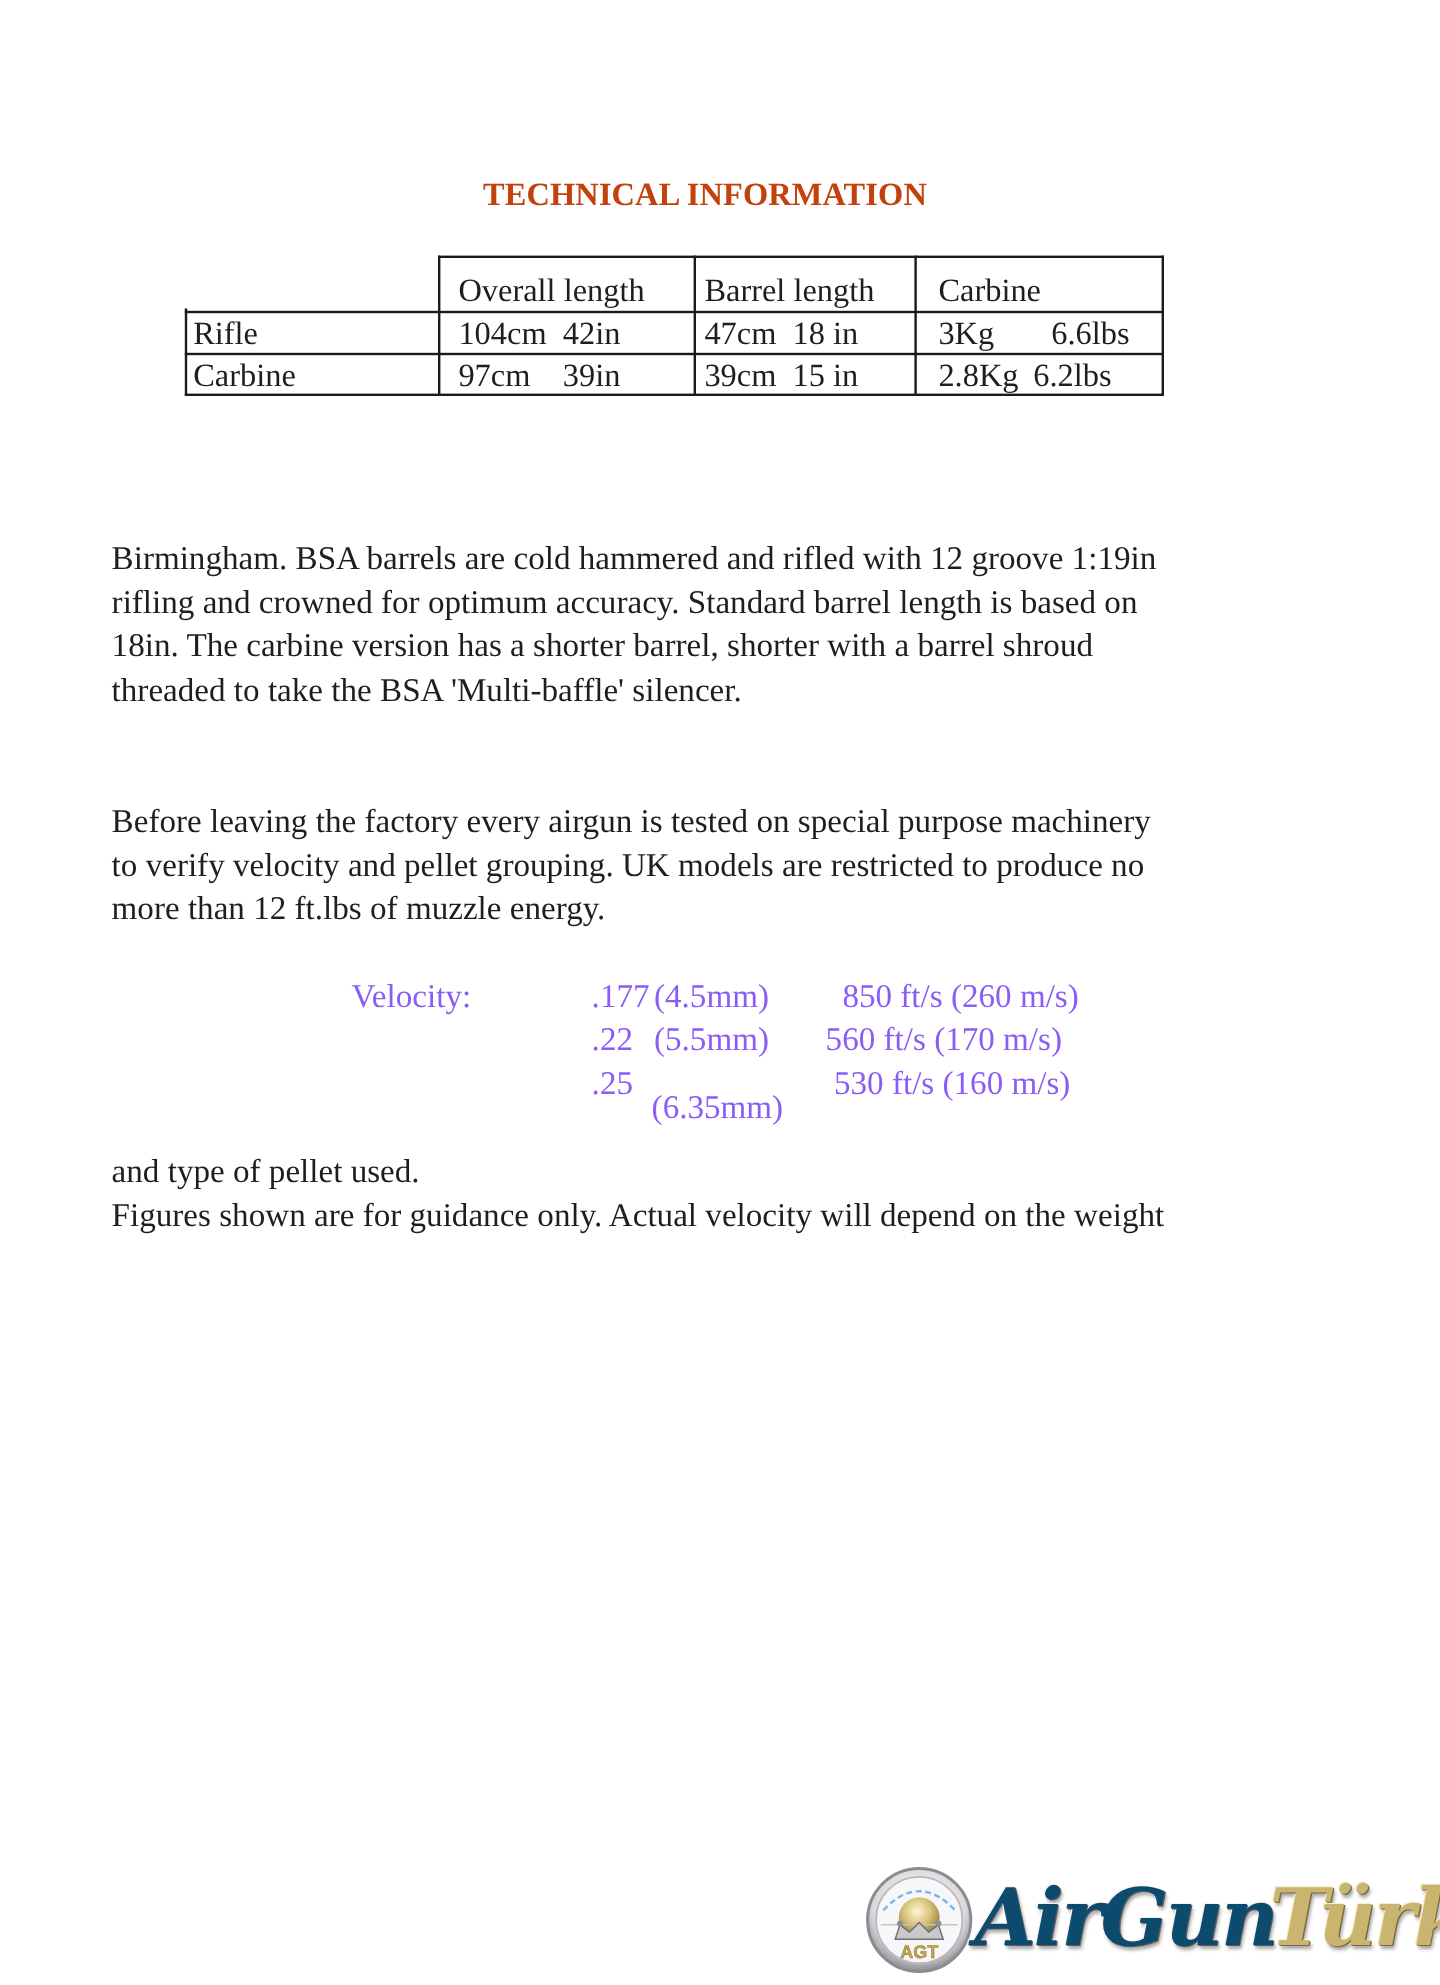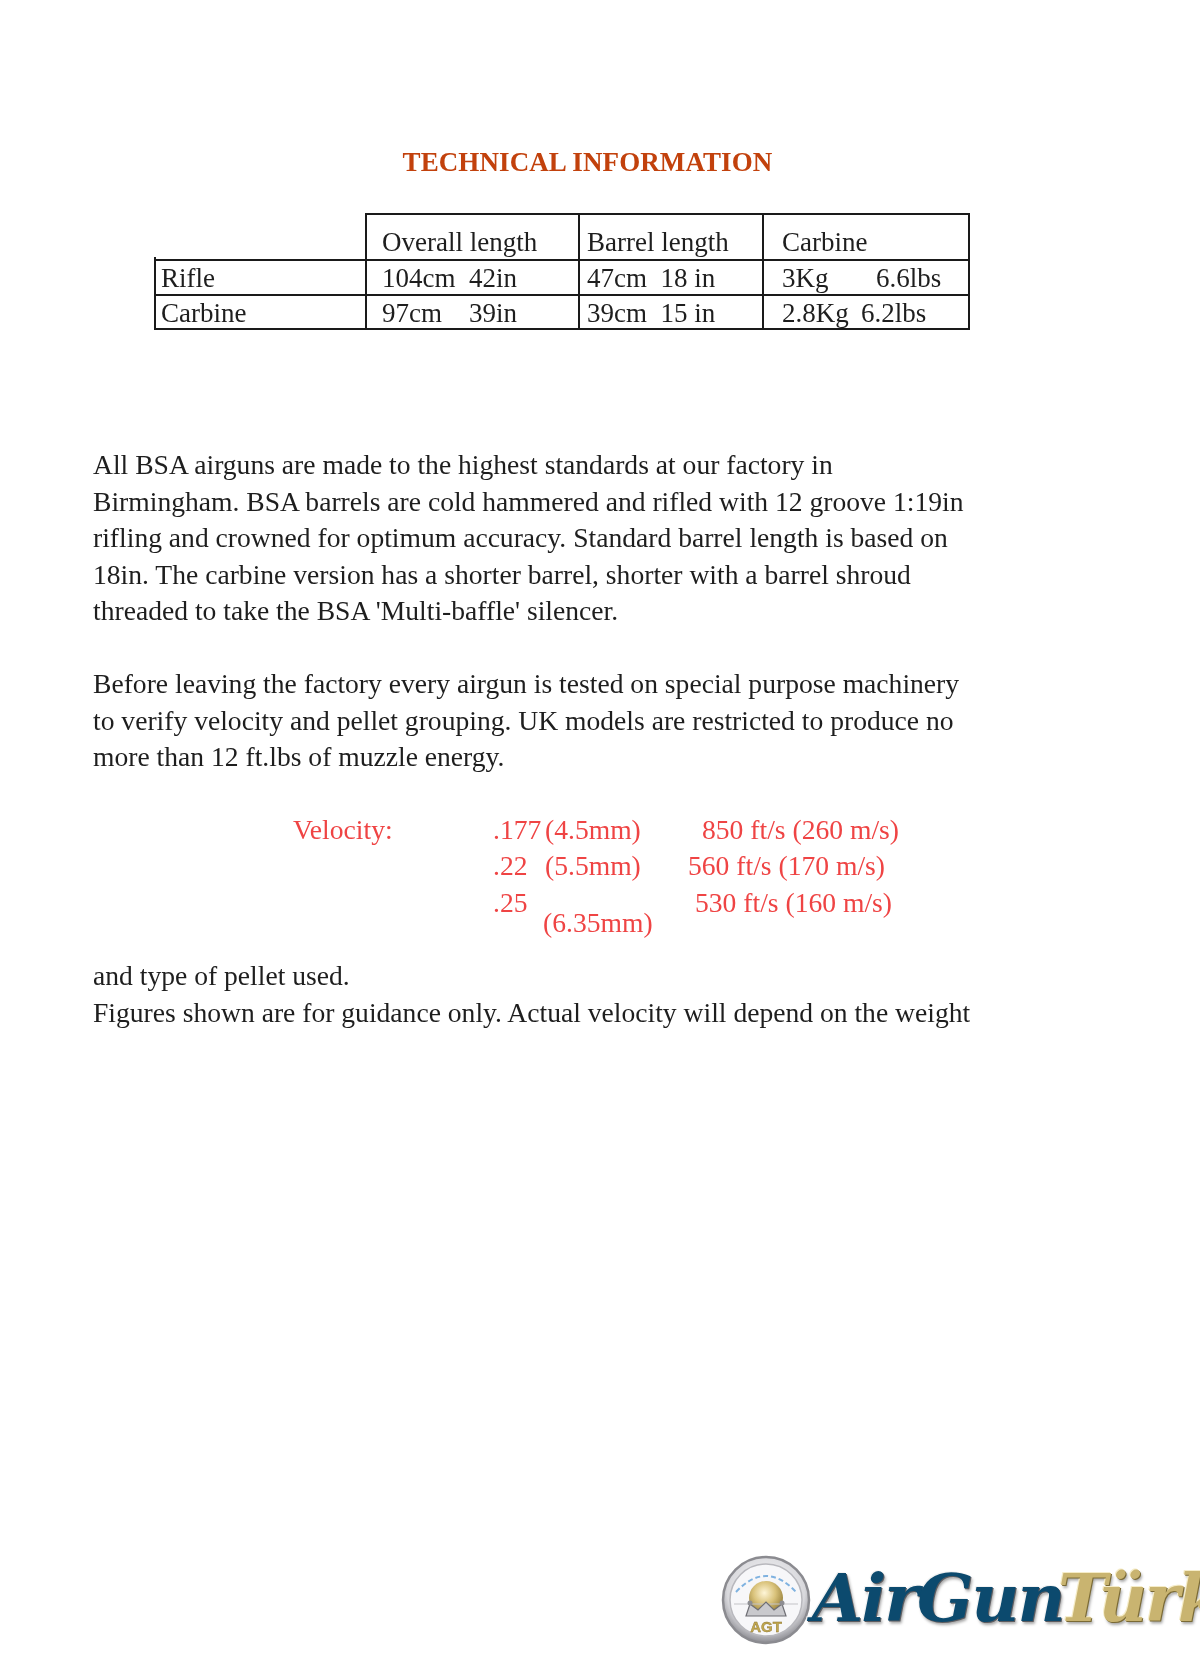--- a/index.html
+++ b/index.html
@@ -22,21 +22,21 @@
     .spec-table .cell {
       position: absolute; font-size: 27px; line-height: 30px; white-space: pre;
       color: #1e1e1e;
     }
     
     .para {
       position: absolute; left: 93px; width: 1000px;
       font-size: 27.6px; line-height: 36.6px; color: #1e1e1e;
     }
     .vel-label, .vel-cell {
-      position: absolute; font-size: 27.6px; line-height: 36.6px; white-space: pre; color: #ef4444;
+      position: absolute; font-size: 27.6px; line-height: 36.6px; white-space: pre; color: #8b5cf6;
     }
     
     .logo { position: absolute; left: 720px; top: 1552px; width: 470px; height: 98px; }
     .logo-word {
       position: absolute; top: 6px; font-family: "DejaVu Serif", serif;
       font-style: italic; font-weight: bold; font-size: 66px; letter-spacing: -2px;
       line-height: 80px;
     }
     .logo-silver {
       left: 92px; color: #0c4a6e;
@@ -82,21 +82,20 @@
     <div>
       <span class="cell" style="left:7px; top:85px;">Carbine</span>
       <span class="cell" style="left:228px; top:85px;">97cm    39in</span>
       <span class="cell" style="left:433px; top:85px;">39cm  15 in</span>
       <span class="cell" style="left:628px; top:85px;">2.8Kg</span>
       <span class="cell" style="left:707px; top:85px;">6.2lbs</span>
     </div>
   </div>
 
   <div class="para" style="top:447px;">
-    <div>All BSA airguns are made to the highest standards at our factory in</div>
     <div>Birmingham. BSA barrels are cold hammered and rifled with 12 groove 1:19in</div>
     <div>rifling and crowned for optimum accuracy. Standard barrel length is based on</div>
     <div>18in. The carbine version has a shorter barrel, shorter with a barrel shroud</div>
     <div>threaded to take the BSA 'Multi-baffle' silencer.</div>
   </div>
 
   <div class="para" style="top:666px;">
     <div>Before leaving the factory every airgun is tested on special purpose machinery</div>
     <div>to verify velocity and pellet grouping. UK models are restricted to produce no</div>
     <div>more than 12 ft.lbs of muzzle energy.</div>

